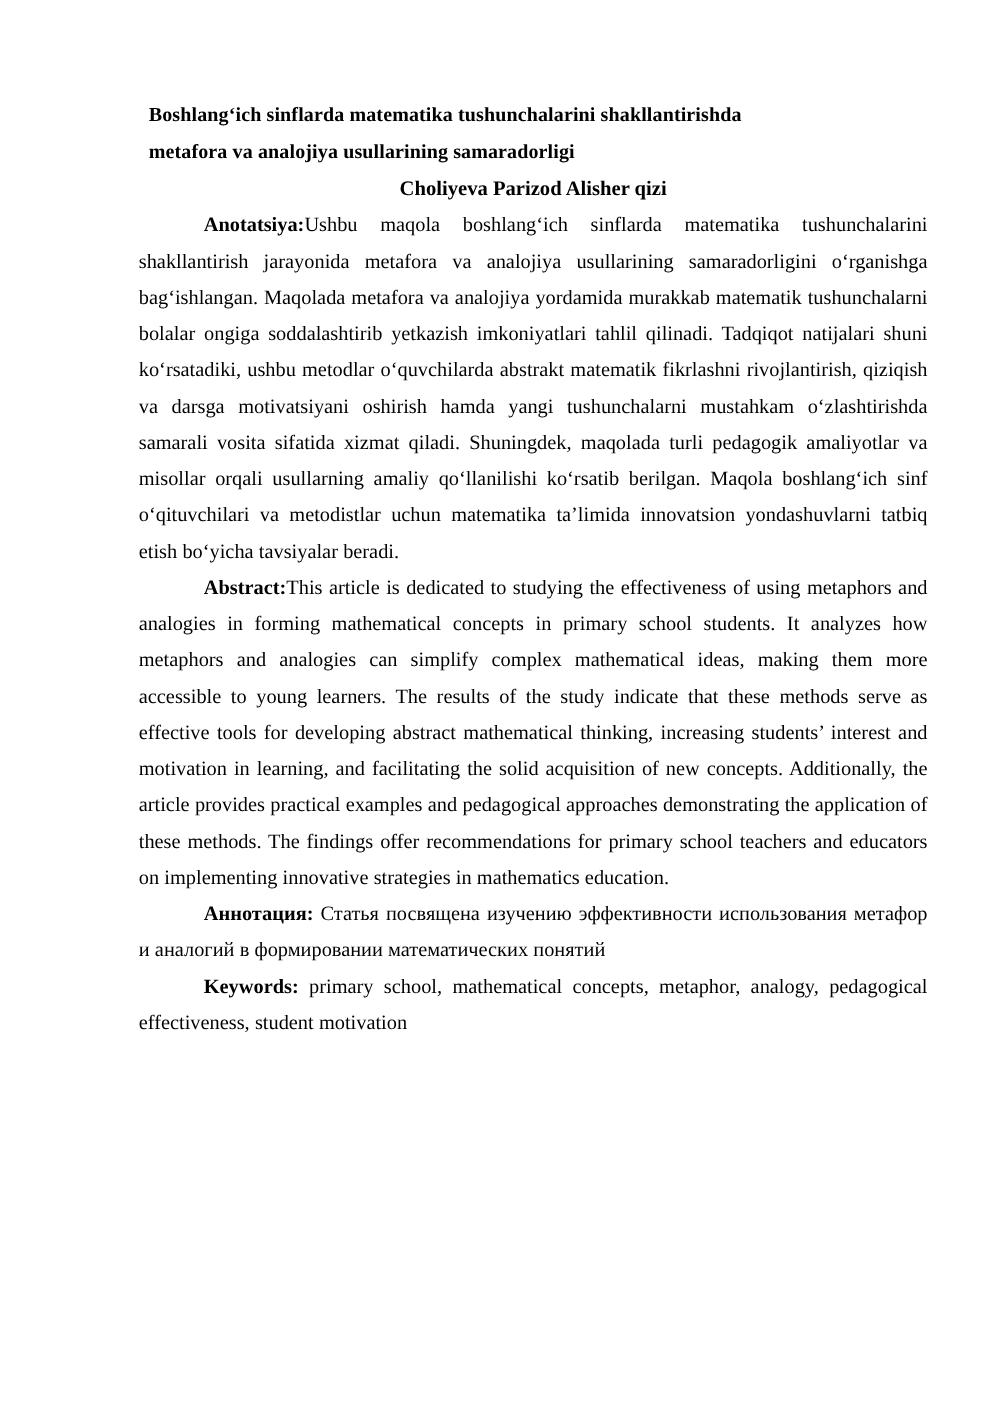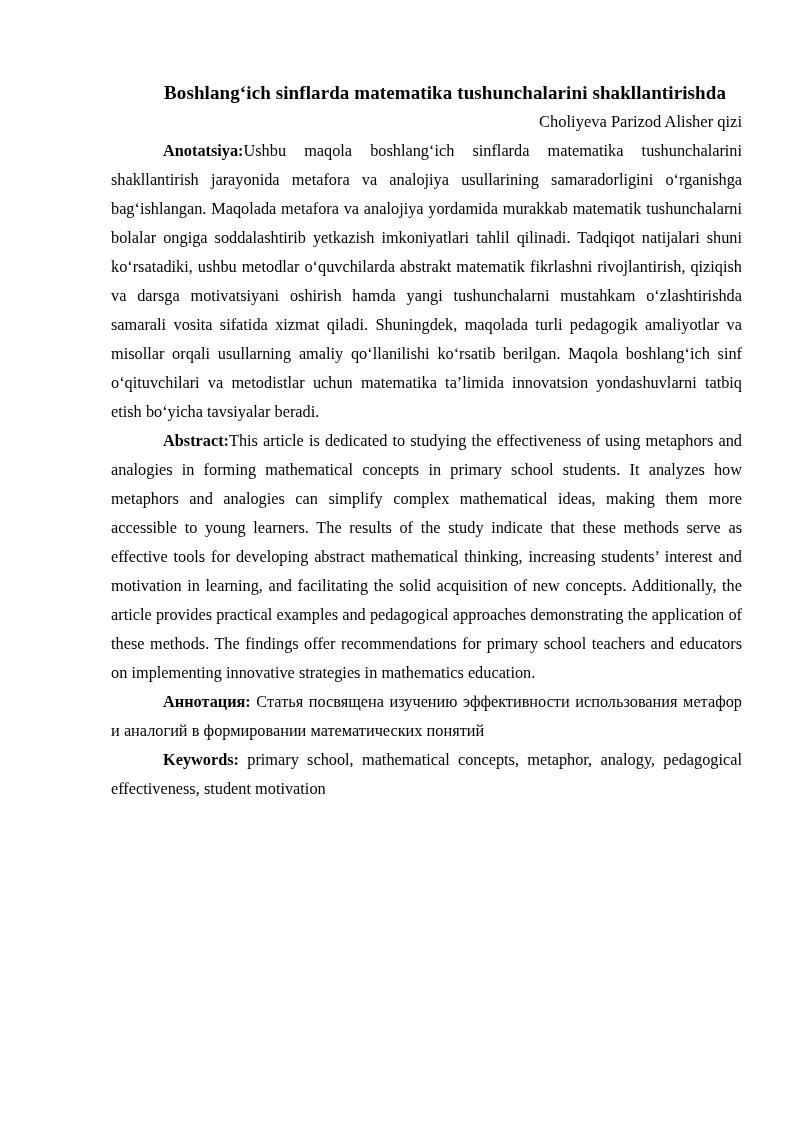--- a/index.html
+++ b/index.html
@@ -16,35 +16,35 @@
   }
   .page {
     position: relative;
     width: 800px;
     height: 1131px;
     background: #ffffff;
     box-sizing: border-box;
     padding: 78px 58px 0 111px;
   }
   .doc-title {
-    font-size: 19px;
+    font-size: 16px;
     font-weight: bold;
-    text-align: right;
+    text-align: left;
     line-height: 29px;
     margin: 0 0 0 0;
     padding: 0 16px 0 8px;
     letter-spacing: 0.1px;
   }
   .title-line {
     display: block;
   }
   .author {
     font-size: 16.5px;
-    font-weight: normal;
-    text-align: right;
+    font-weight: bold;
+    text-align: center;
     line-height: 29px;
     margin: 0;
     padding-right: 0;
     white-space: nowrap;
   }
   .para {
     font-size: 16.3px;
     line-height: 29px;
     text-align: justify;
     text-justify: inter-word;
@@ -63,20 +63,21 @@
     overflow: hidden;
   }
 </style>
 </head>
 <body>
 
 <div class="page">
 
   <h1 class="doc-title">
     <span class="title-line">Boshlang‘ich sinflarda matematika tushunchalarini shakllantirishda</span>
+    <span class="title-line">metafora va analojiya usullarining samaradorligi</span>
   </h1>
 
   <p class="author">Choliyeva Parizod Alisher qizi</p>
 
   <p class="para">
     <span class="lbl">Anotatsiya:</span><span>Ushbu maqola boshlang‘ich sinflarda matematika tushunchalarini shakllantirish jarayonida metafora va analojiya usullarining samaradorligini o‘rganishga bag‘ishlangan. Maqolada metafora va analojiya yordamida murakkab matematik tushunchalarni bolalar ongiga soddalashtirib yetkazish imkoniyatlari tahlil qilinadi. Tadqiqot natijalari shuni ko‘rsatadiki, ushbu metodlar o‘quvchilarda abstrakt matematik fikrlashni rivojlantirish, qiziqish va darsga motivatsiyani oshirish hamda yangi tushunchalarni mustahkam o‘zlashtirishda samarali vosita sifatida xizmat qiladi. Shuningdek, maqolada turli pedagogik amaliyotlar va misollar orqali usullarning amaliy qo‘llanilishi ko‘rsatib berilgan. Maqola boshlang‘ich sinf o‘qituvchilari va metodistlar uchun matematika ta’limida innovatsion yondashuvlarni tatbiq etish bo‘yicha tavsiyalar beradi.</span>
   </p>
 
 
   <p class="para">

